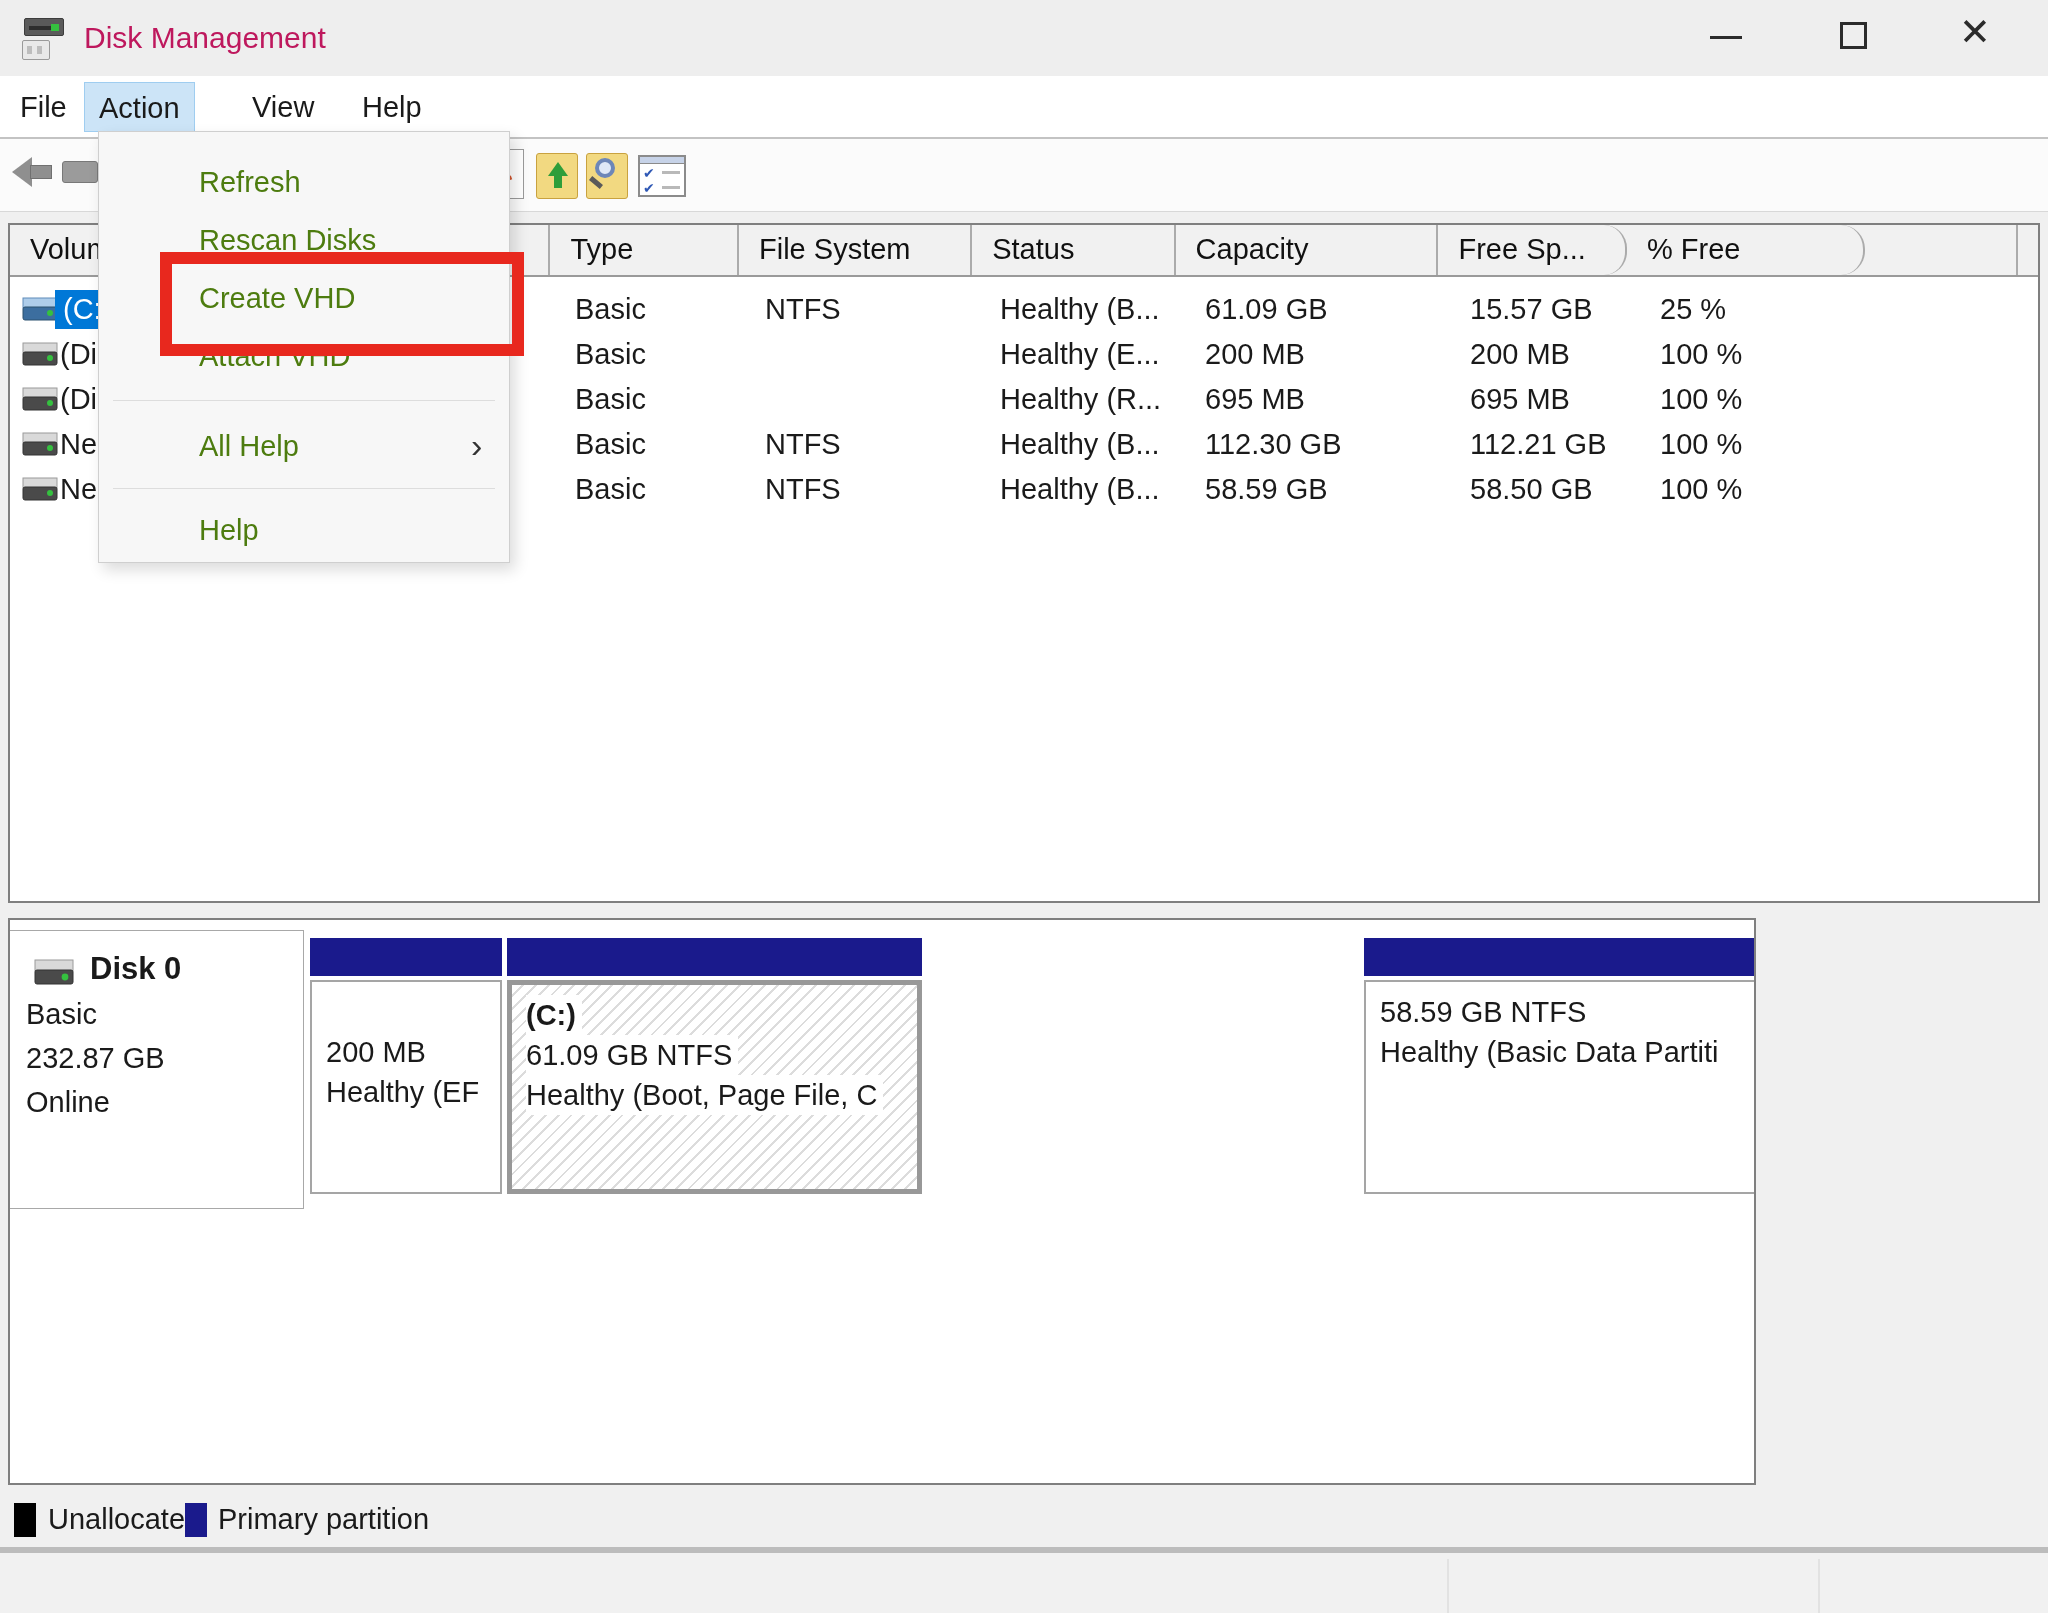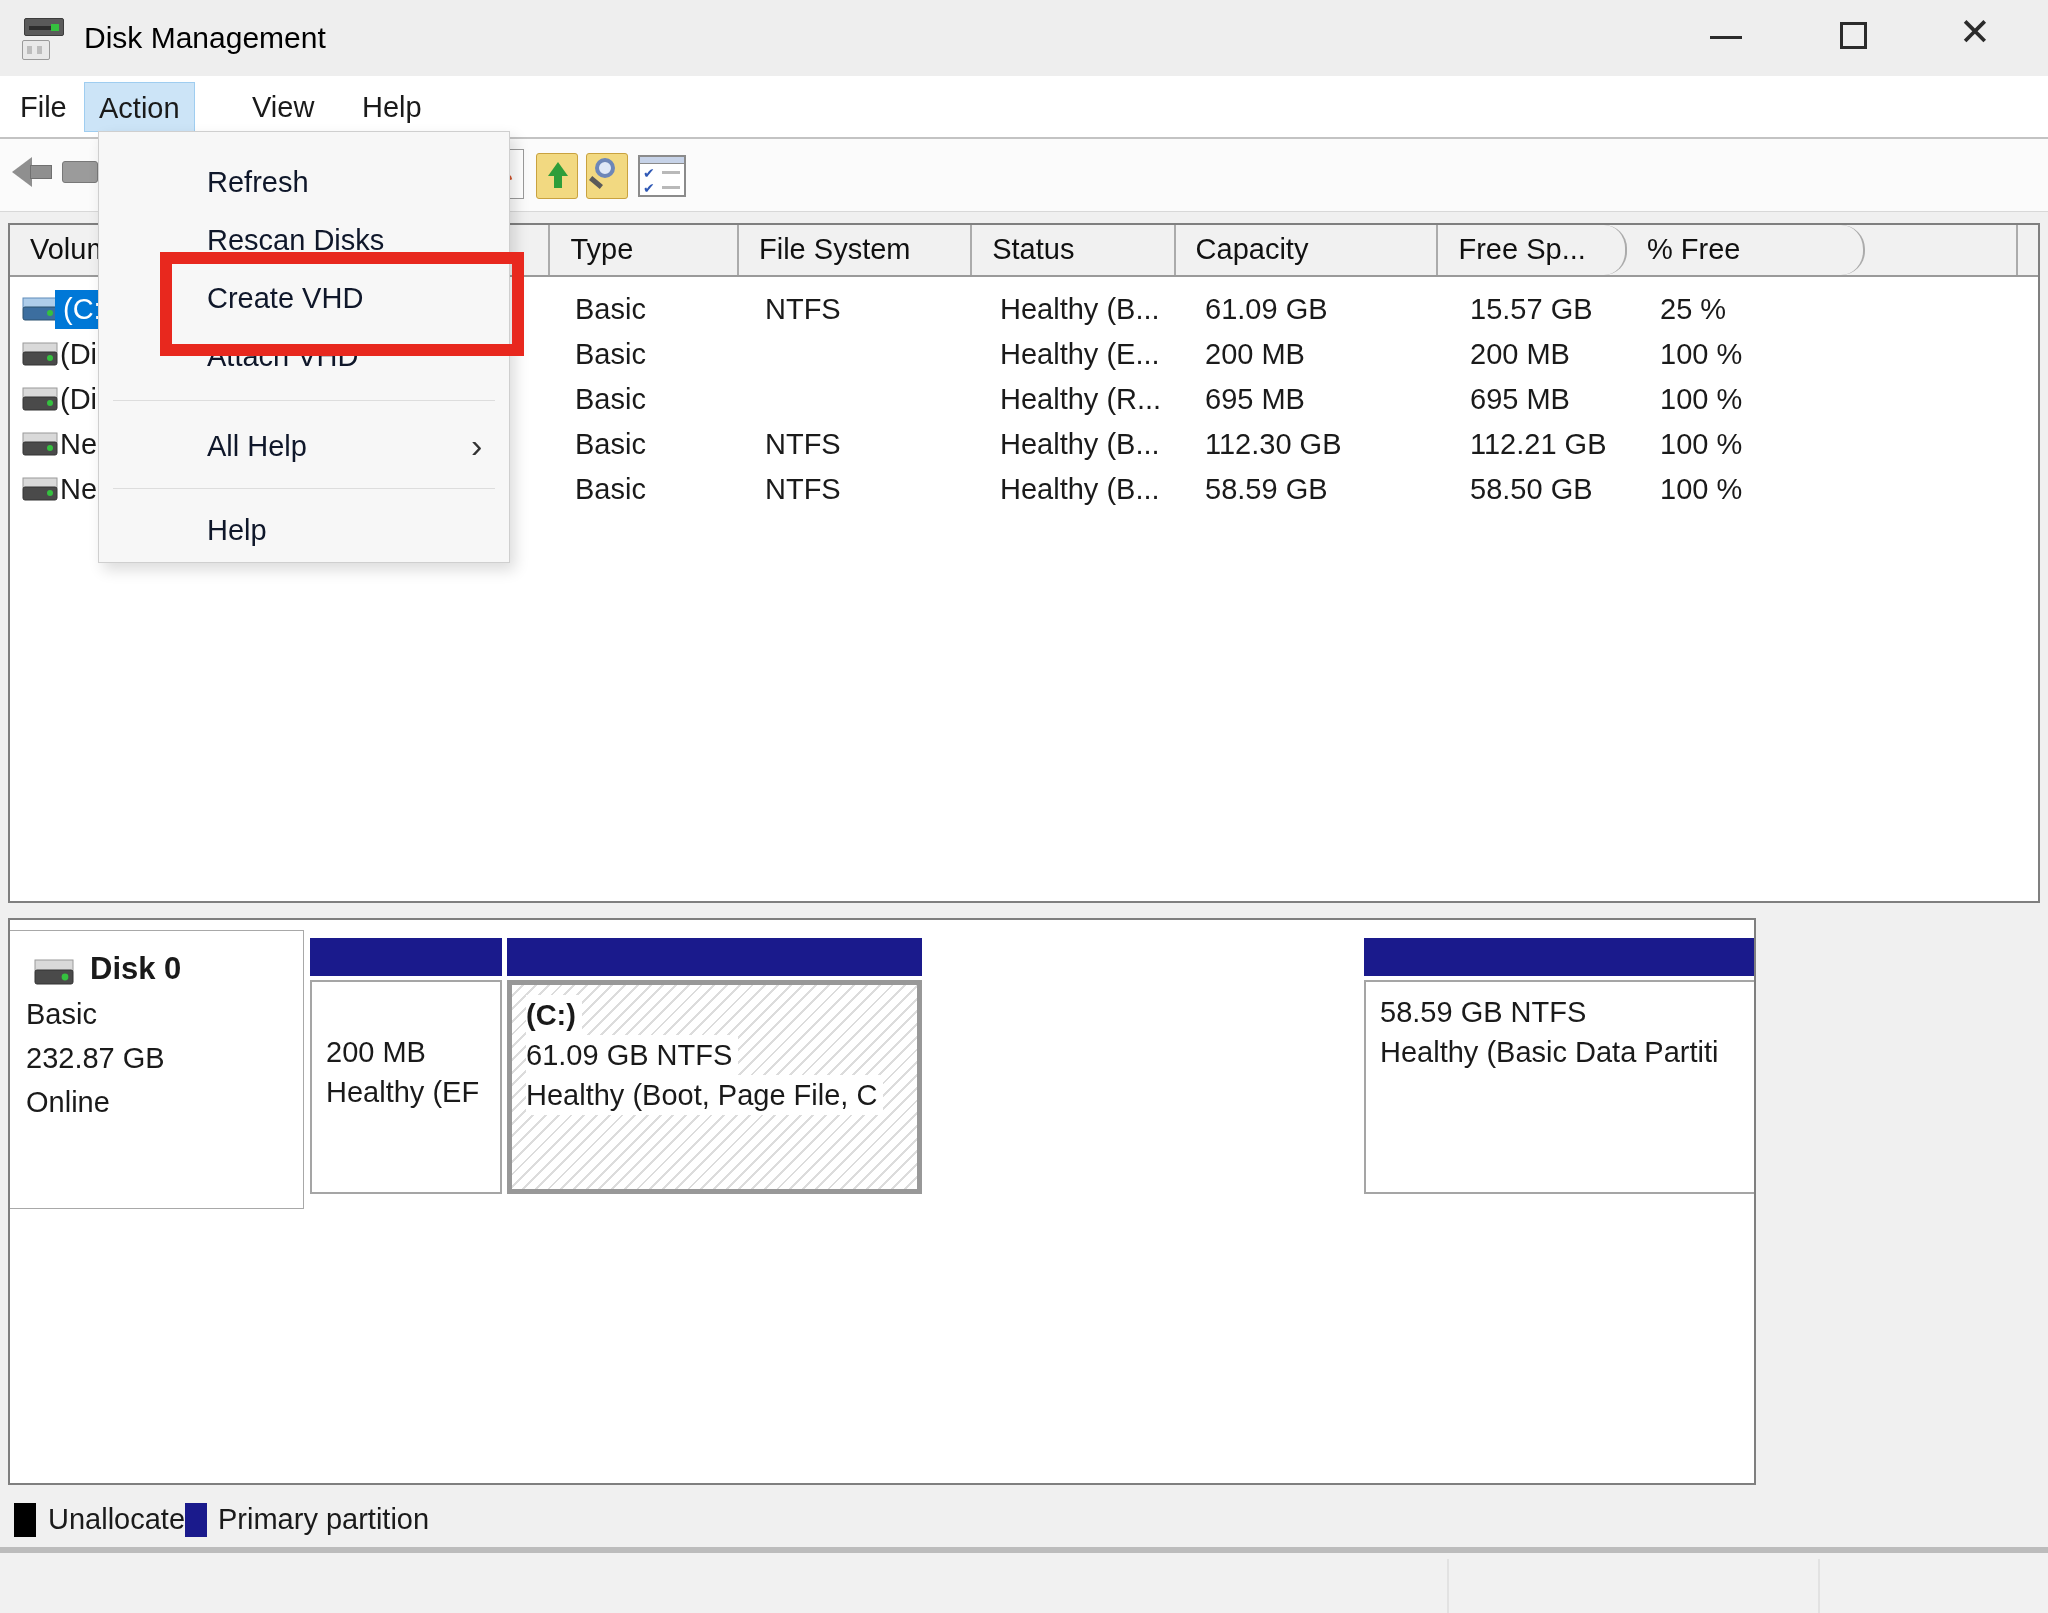--- a/index.html
+++ b/index.html
@@ -11,21 +11,21 @@
   }
   
   .titlebar { position:absolute; left:0; top:0; width:2048px; height:76px; background:#eeeeee; }
   .app-icon { position:absolute; left:20px; top:14px; width:46px; height:46px; }
   .app-icon .drive-top { position:absolute; left:4px; top:4px; width:40px; height:18px; background:#5a5a5a; border:1px solid #3c3c3c; border-radius:2px; }
   .app-icon .drive-top .led { position:absolute; right:4px; top:5px; width:8px; height:7px; background:#35c13f; }
   .app-icon .drive-top .slot { position:absolute; left:4px; top:7px; width:22px; height:4px; background:#2e2e2e; }
   .app-icon .base { position:absolute; left:2px; top:26px; width:28px; height:20px; background:#e9e9e9; border:1px solid #9a9a9a; border-radius:2px; }
   .app-icon .base .dot1 { position:absolute; left:4px; top:5px; width:5px; height:8px; background:#bdbdbd; }
   .app-icon .base .dot2 { position:absolute; left:14px; top:5px; width:5px; height:8px; background:#bdbdbd; }
-  .win-title { position:absolute; left:84px; top:0; height:76px; line-height:76px; font-size:30px; color:#000000; }
+  .win-title { position:absolute; left:84px; top:0; height:76px; line-height:76px; font-size:30px; color:#be185d; }
   .ctrl { position:absolute; top:0; width:90px; height:70px; }
   .ctrl-min { left:1680px; } .ctrl-max { left:1808px; } .ctrl-close { left:1930px; }
   .minbar { position:absolute; left:30px; top:36px; width:32px; height:3px; background:#2b2b2b; }
   .maxbox { position:absolute; left:32px; top:22px; width:27px; height:27px; border:3px solid #2b2b2b; }
   .closex { position:absolute; left:0; top:0; width:90px; height:70px; text-align:center; line-height:64px; font-size:38px; color:#2b2b2b; }
   
   .menubar { position:absolute; left:0; top:76px; width:2048px; height:61px; background:#ffffff; }
   .menu-item { position:absolute; top:6px; height:50px; line-height:50px; padding:0 14px; color:#1a1a1a; }
   .mi-file { left:6px; }
   .mi-action { left:84px; background:#cce4f7; border:1px solid #9fcdf0; }
@@ -91,21 +91,21 @@
   .lg-sq1 { left:14px; background:#000000; }
   .lg-sq2 { left:185px; background:#1a1a8c; }
   .lg-label { position:absolute; top:10px; height:48px; line-height:48px; }
   .lg-l1 { left:48px; } .lg-l2 { left:218px; }
   
   .footer { position:absolute; left:0; top:1553px; width:2048px; height:60px; background:#f1f1f1; }
   .footer .vdiv { position:absolute; top:6px; width:2px; height:54px; background:#e2e2e2; }
   .vd1 { left:1447px; } .vd2 { left:1818px; }
   
   .popup { position:absolute; left:98px; top:131px; width:412px; height:432px; background:#f7f7f7; border:1px solid #cfcfcf; box-shadow:5px 7px 14px rgba(0,0,0,0.14); z-index:50; }
-  .pm-item { position:absolute; left:8px; width:100%; height:56px; line-height:56px; padding-left:100px; color:#0f172a; }
+  .pm-item { position:absolute; left:0; width:100%; height:56px; line-height:56px; padding-left:100px; color:#4d7c0f; }
   .pm-refresh { top:22px; } .pm-rescan { top:80px; } .pm-create { top:138px; } .pm-attach { top:196px; }
   .pm-alltasks { top:286px; } .pm-help { top:370px; }
   .pm-sep { position:absolute; left:14px; right:14px; height:1px; background:#dddddd; }
   .sep1 { top:268px; } .sep2 { top:356px; }
   .pm-arrow { position:absolute; left:372px; top:286px; width:30px; height:56px; line-height:54px; font-size:34px; color:#333; }
   
   .red-annotation { position:absolute; left:160px; top:252px; width:364px; height:104px; border:12px solid #e8281e; z-index:60; }
 </style>
 </head>
 <body>

